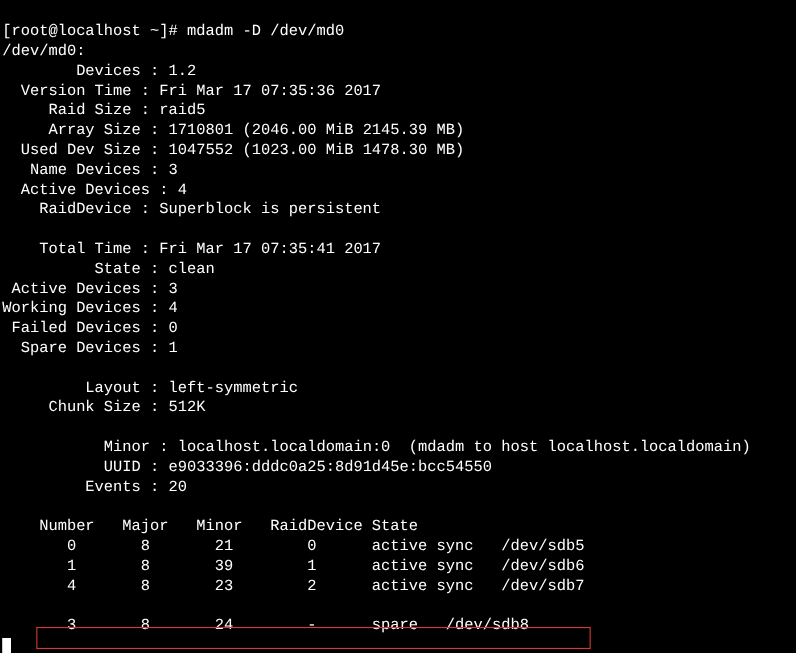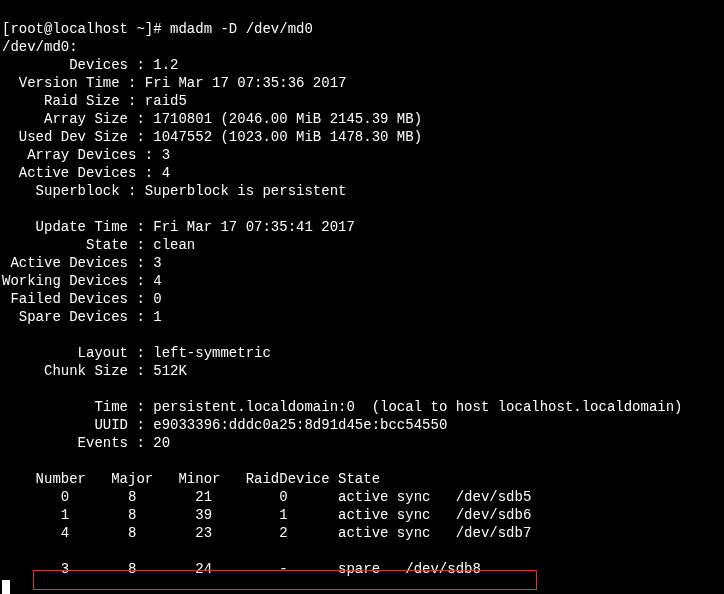--- a/index.html
+++ b/index.html
@@ -41,35 +41,35 @@
 <body>
 
 <div class="terminal">
 <span>[root@localhost ~]# </span><span>mdadm -D /dev/md0</span>
 <span>/dev/md0:</span>
 <span>        Devices : </span><span>1.2</span>
 <span>  Version Time : </span><span>Fri Mar 17 07:35:36 2017</span>
 <span>     Raid Size : </span><span>raid5</span>
 <span>     Array Size : </span><span>1710801 (2046.00 MiB 2145.39 MB)</span>
 <span>  Used Dev Size : </span><span>1047552 (1023.00 MiB 1478.30 MB)</span>
-<span>   Array Devices : </span><span>3</span>
+<span>   Name Devices : </span><span>3</span>
 <span>  Active Devices : </span><span>4</span>
-<span>    Superblock : </span><span>Superblock is persistent</span>
+<span>    RaidDevice : </span><span>Superblock is persistent</span>
 
-<span>    Update Time : </span><span>Fri Mar 17 07:35:41 2017</span>
+<span>    Total Time : </span><span>Fri Mar 17 07:35:41 2017</span>
 <span>          State : </span><span>clean </span>
 <span> Active Devices : </span><span>3</span>
 <span>Working Devices : </span><span>4</span>
 <span> Failed Devices : </span><span>0</span>
 <span>  Spare Devices : </span><span>1</span>
 
 <span>         Layout : </span><span>left-symmetric</span>
 <span>     Chunk Size : </span><span>512K</span>
 
-<span>           Time : </span><span>persistent.localdomain:0  (local to host localhost.localdomain)</span>
+<span>           Minor : </span><span>localhost.localdomain:0  (mdadm to host localhost.localdomain)</span>
 <span>           UUID : </span><span>e9033396:dddc0a25:8d91d45e:bcc54550</span>
 <span>         Events : </span><span>20</span>
 
 <span>    Number   Major   Minor   RaidDevice State</span>
 <span>       0       8       21        0      active sync   /dev/sdb5</span>
 <span>       1       8       39        1      active sync   /dev/sdb6</span>
 <span>       4       8       23        2      active sync   /dev/sdb7</span>
 
 <span>       3       8       24        -      spare   /dev/sdb8</span>
 <span class="cursor"></span></div>

